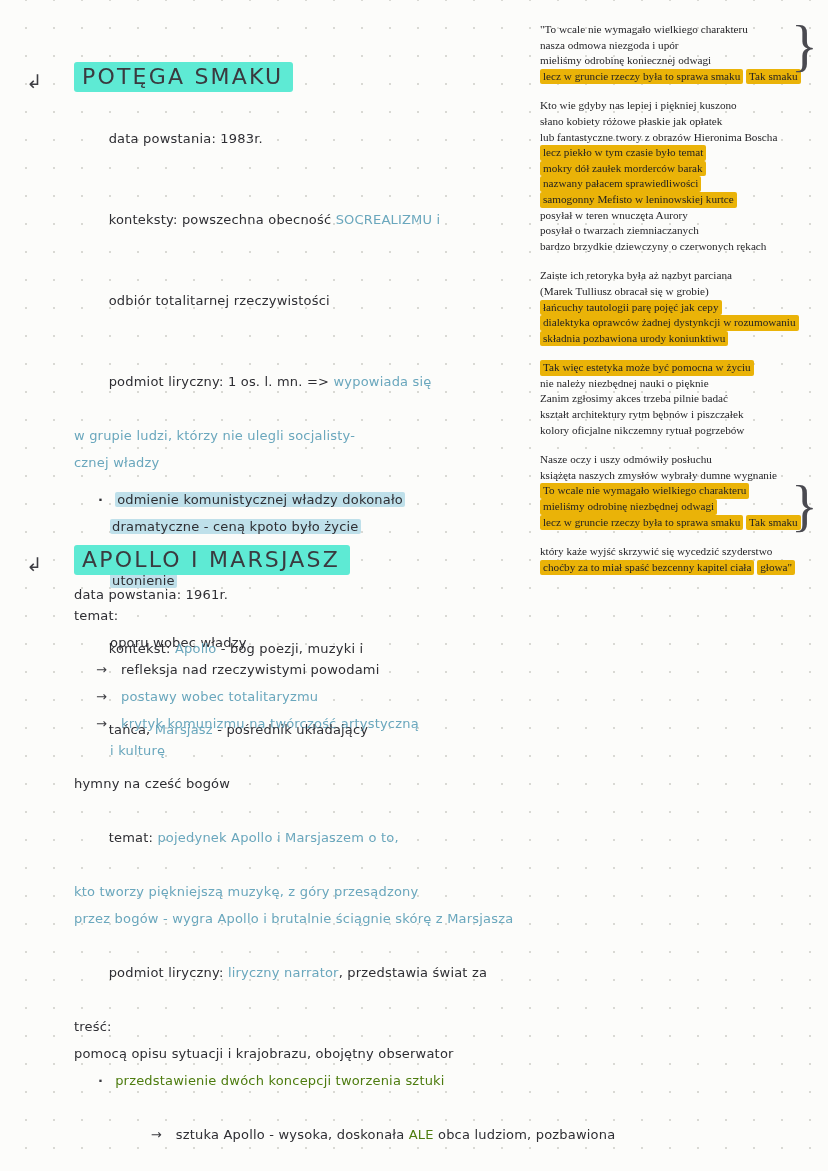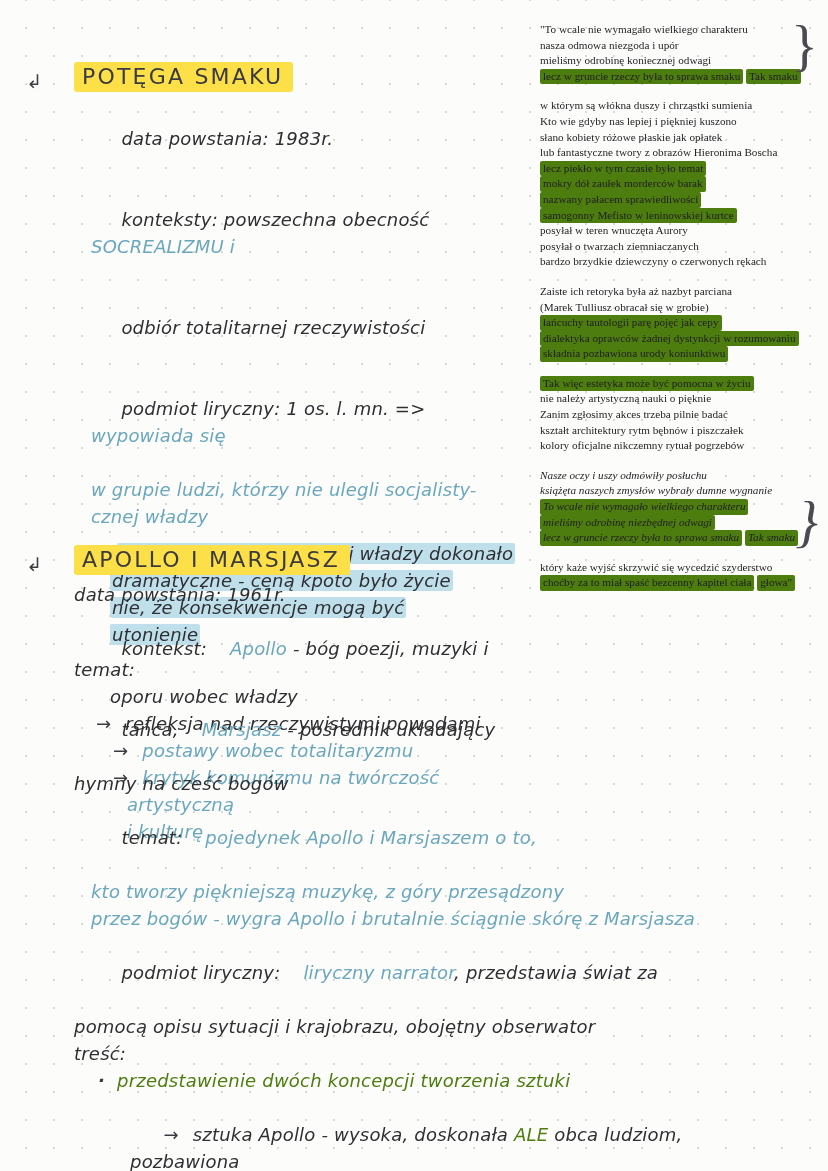--- a/index.html
+++ b/index.html
@@ -50,37 +50,36 @@
     transform: scaleX(-1) rotate(0deg);
     font-family: "DejaVu Sans", sans-serif;
   }
 
   .title {
     display: inline-block;
     font-family: "DejaVu Sans", sans-serif;
     font-size: 22px;
     letter-spacing: 2.2px;
     color: #3a3a3f;
-    background: #fde047;
+    background: #5eead4;
     padding: 2px 10px 3px 8px;
     border-radius: 3px;
     font-weight: normal;
   }
 
   .line {
-    font-size: 18px;
+    font-size: 13px;
     line-height: 27px;
     white-space: pre-wrap;
     color: #2e2e33;
-    font-style: italic;
   }
   .line.sub { padding-left: 36px; }
   .line.sub2 { padding-left: 56px; }
 
-  .blue { color: #6aa7bd; margin-left: 17px; }
+  .blue { color: #6aa7bd; }
   .blue-soft { color: #4d7c0f; }
   .hl {
     background: #bfe0ea;
     border-radius: 2px;
     padding: 0 2px;
     box-decoration-break: clone;
     -webkit-box-decoration-break: clone;
   }
 
   .dot-b::before {
@@ -102,21 +101,21 @@
     left: 540px;
     width: 262px;
     font-family: "Liberation Serif", serif;
     font-size: 11.2px;
     line-height: 15.6px;
     color: #1e1e22;
   }
   .poem .stanza { margin-bottom: 14px; }
   .poem .v { white-space: pre-wrap; }
   .poem .v.mark {
-    background: #4d7c0f;
+    background: #eab308;
     border-radius: 2px;
     display: inline-block;
     padding: 0 3px;
   }
   .brace {
     position: absolute;
     font-size: 56px;
     color: #4a4a50;
     font-family: "Liberation Serif", serif;
     line-height: 1;
@@ -193,22 +192,22 @@
 
       <div class="line">
         <span>temat: </span><span class="blue">pojedynek Apollo i Marsjaszem o to,</span>
       </div>
       <div class="line blue">kto tworzy piękniejszą muzykę, z góry przesądzony</div>
       <div class="line blue">przez bogów - wygra Apollo i brutalnie ściągnie skórę z Marsjasza</div>
 
       <div class="line">
         <span>podmiot liryczny: </span><span class="blue">liryczny narrator</span><span>, przedstawia świat za</span>
       </div>
+      <div class="line">treść:</div>
       <div class="line">pomocą opisu sytuacji i krajobrazu, obojętny obserwator</div>
-      <div class="line">treść:</div>
 
       <div class="line sub blue-soft"><span class="dot-b" style="color:#3a3a3f"></span><span>przedstawienie dwóch koncepcji tworzenia sztuki</span></div>
 
       <div class="line sub2">
         <span class="ar"></span><span>sztuka Apollo - wysoka, doskonała </span><span class="blue-soft">ALE</span><span> obca ludziom, pozbawiona</span>
       </div>
 
     </div>
   </div>
 
@@ -217,21 +216,20 @@
     <div class="stanza" style="position:relative;">
       <div class="v">"To wcale nie wymagało wielkiego charakteru</div>
       <div class="v">nasza odmowa niezgoda i upór</div>
       <div class="v">mieliśmy odrobinę koniecznej odwagi</div>
       <div class="v mark">lecz w gruncie rzeczy była to sprawa smaku</div>
       <div class="v mark">Tak smaku</div>
       <span class="brace" style="right:-16px; top:-4px;">}</span>
     </div>
 
     <div class="stanza">
-      <div class="v">w którym są włókna duszy i chrząstki sumienia</div>
       <div class="v">Kto wie gdyby nas lepiej i piękniej kuszono</div>
       <div class="v">słano kobiety różowe płaskie jak opłatek</div>
       <div class="v">lub fantastyczne twory z obrazów Hieronima Boscha</div>
       <div class="v mark">lecz piekło w tym czasie było temat</div>
       <div class="v mark">mokry dół zaułek morderców barak</div>
       <div class="v mark">nazwany pałacem sprawiedliwości</div>
       <div class="v mark">samogonny Mefisto w leninowskiej kurtce</div>
       <div class="v">posyłał w teren wnuczęta Aurory</div>
       <div class="v">posyłał o twarzach ziemniaczanych</div>
       <div class="v">bardzo brzydkie dziewczyny o czerwonych rękach</div>
@@ -240,27 +238,27 @@
     <div class="stanza">
       <div class="v">Zaiste ich retoryka była aż nazbyt parciana</div>
       <div class="v">(Marek Tulliusz obracał się w grobie)</div>
       <div class="v mark">łańcuchy tautologii parę pojęć jak cepy</div>
       <div class="v mark">dialektyka oprawców żadnej dystynkcji w rozumowaniu</div>
       <div class="v mark">składnia pozbawiona urody koniunktiwu</div>
     </div>
 
     <div class="stanza">
       <div class="v mark">Tak więc estetyka może być pomocna w życiu</div>
-      <div class="v">nie należy artystyczną nauki o pięknie</div>
+      <div class="v">nie należy niezbędnej nauki o pięknie</div>
       <div class="v">Zanim zgłosimy akces trzeba pilnie badać</div>
       <div class="v">kształt architektury rytm bębnów i piszczałek</div>
       <div class="v">kolory oficjalne nikczemny rytuał pogrzebów</div>
     </div>
 
-    <div class="stanza" style="position:relative;font-style:italic;">
+    <div class="stanza" style="position:relative;">
       <div class="v">Nasze oczy i uszy odmówiły posłuchu</div>
       <div class="v">książęta naszych zmysłów wybrały dumne wygnanie</div>
       <div class="v mark">To wcale nie wymagało wielkiego charakteru</div>
       <div class="v mark">mieliśmy odrobinę niezbędnej odwagi</div>
       <div class="v mark">lecz w gruncie rzeczy była to sprawa smaku</div>
       <div class="v mark">Tak smaku</div>
       <span class="brace" style="right:-16px; top:26px;">}</span>
     </div>
 
     <div class="stanza">

